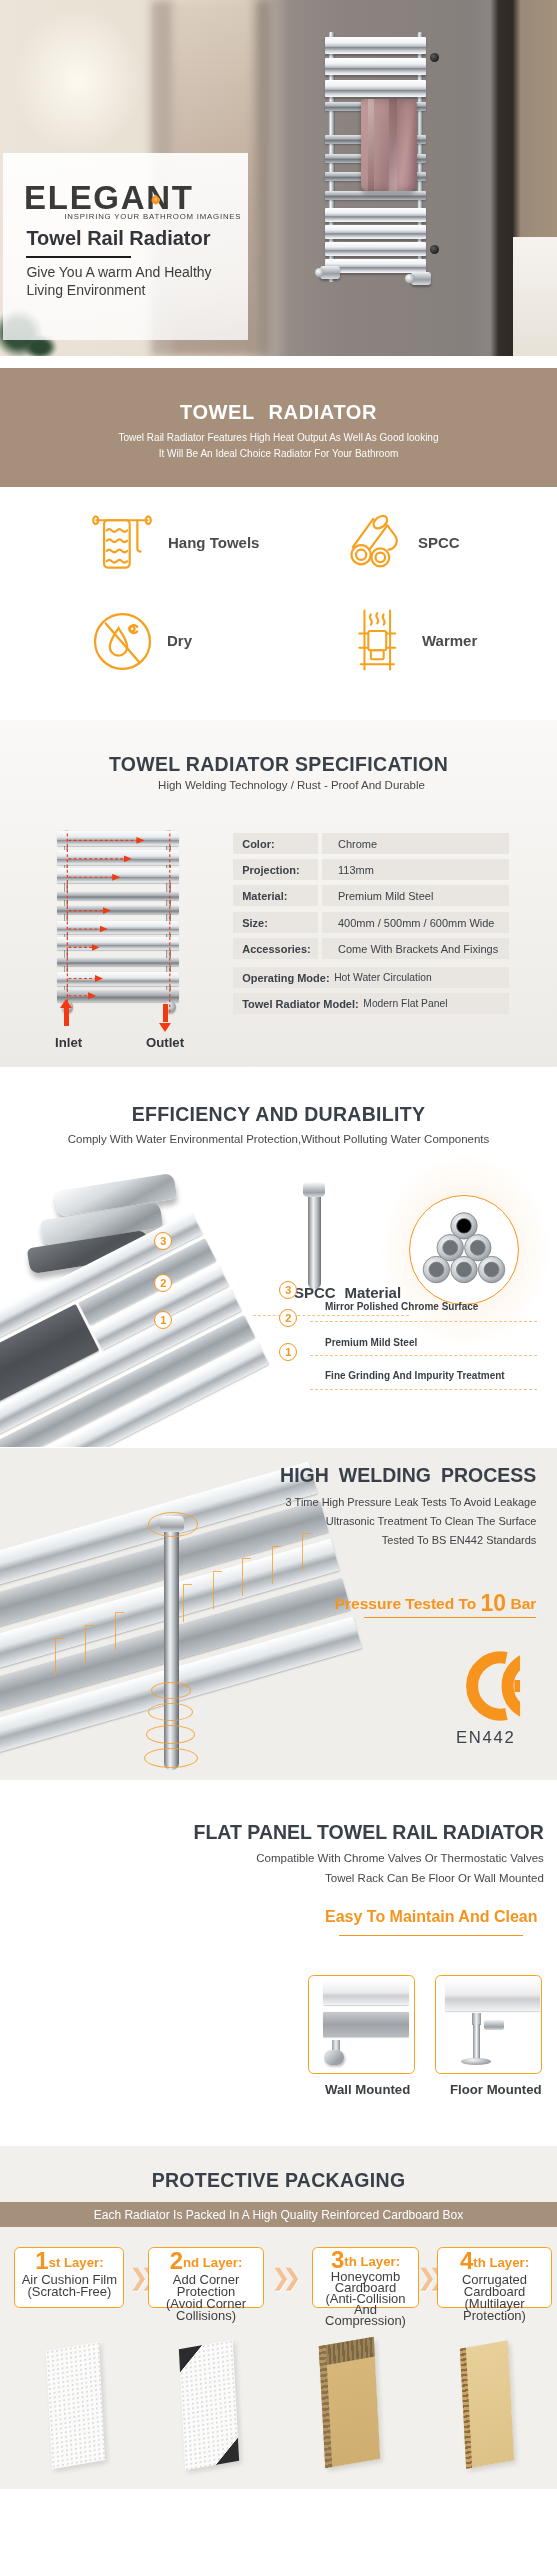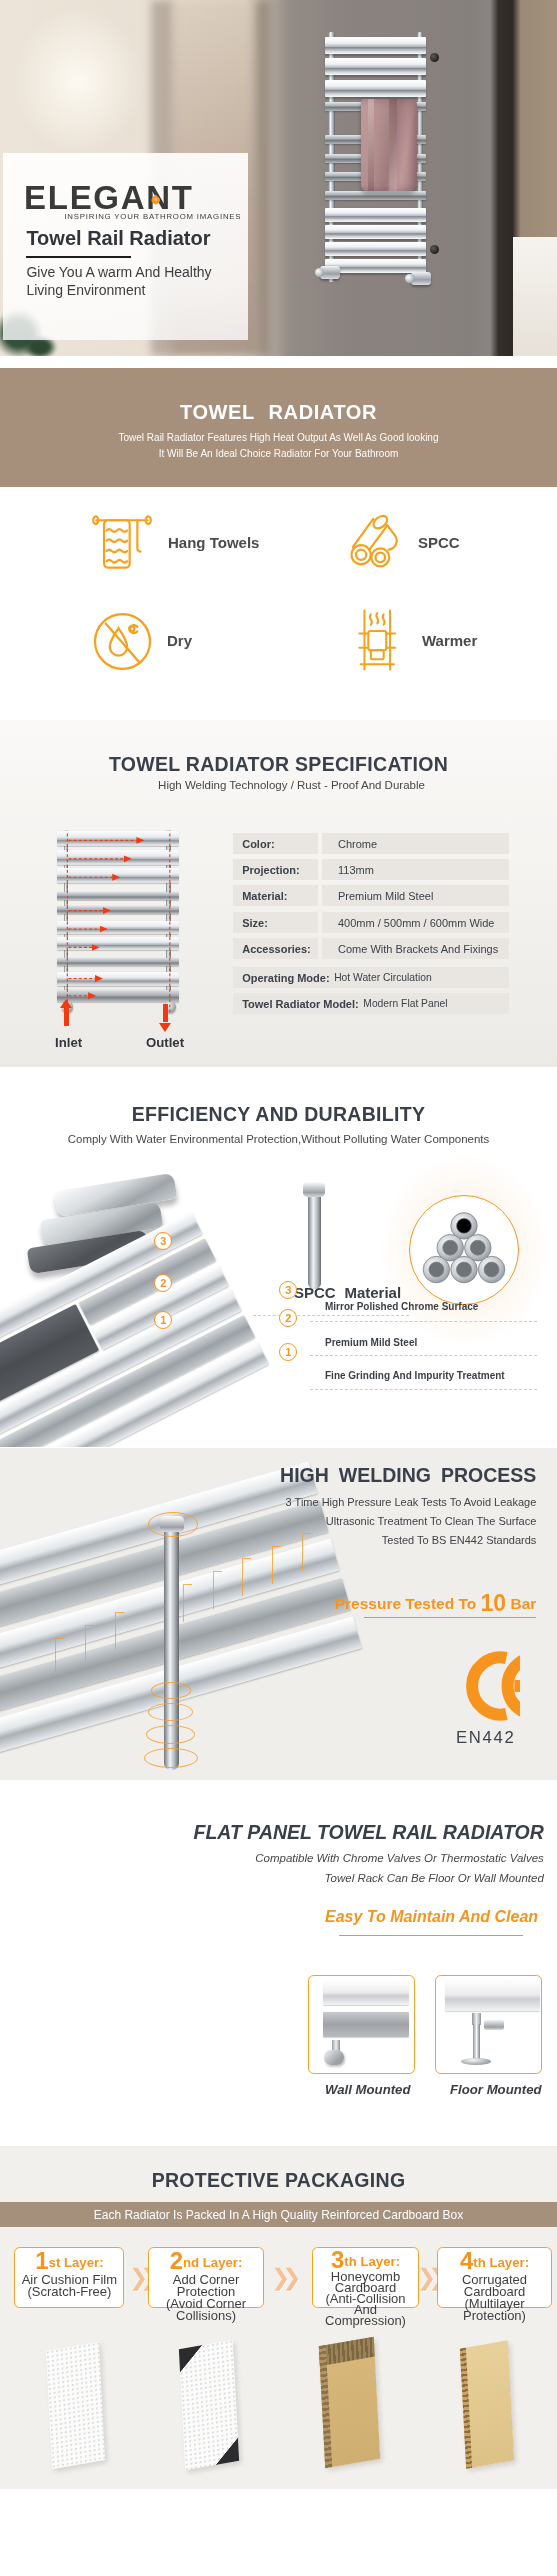--- a/index.html
+++ b/index.html
@@ -408,21 +408,21 @@
       <g fill="none" stroke="#f7941e" stroke-width="21">
         <path d="M 102 14 A 50 50 0 1 0 102 112"></path>
         <path d="M 164 14 A 50 50 0 1 0 164 112"></path>
       </g>
       <line x1="116" y1="63" x2="160" y2="63" stroke="#f7941e" stroke-width="21"></line>
       <rect x="126" y="0" width="40" height="126" fill="#f0eeeb"></rect>
     </svg>
     <div class="en442" style="left:456px;top:280px;">EN442</div>
   </div>
 
-  <div class="abs" style="top:1780px;left:0;width:557px;height:366px;background:#fff;font-style:italic;">
+  <div class="abs" style="top:1780px;left:0;width:557px;height:366px;background:#fff;">
 
     <div class="flat-title" style="top:41px;">FLAT PANEL TOWEL RAIL RADIATOR</div>
     <div class="flat-sub" style="top:72px;">Compatible With Chrome Valves Or Thermostatic Valves</div>
     <div class="flat-sub" style="top:92px;">Towel Rack Can Be Floor Or Wall Mounted</div>
 
     <div class="easy" style="left:325px;top:128px;">Easy To Maintain And Clean</div>
     <div class="easy-rule" style="left:339px;top:155px;"></div>
 
     <div class="mount-card" style="left:308px;top:195px;">
       <div class="fp-bar" style="top:5.7px;height:23px;left:13.8px;width:86px;"></div>

